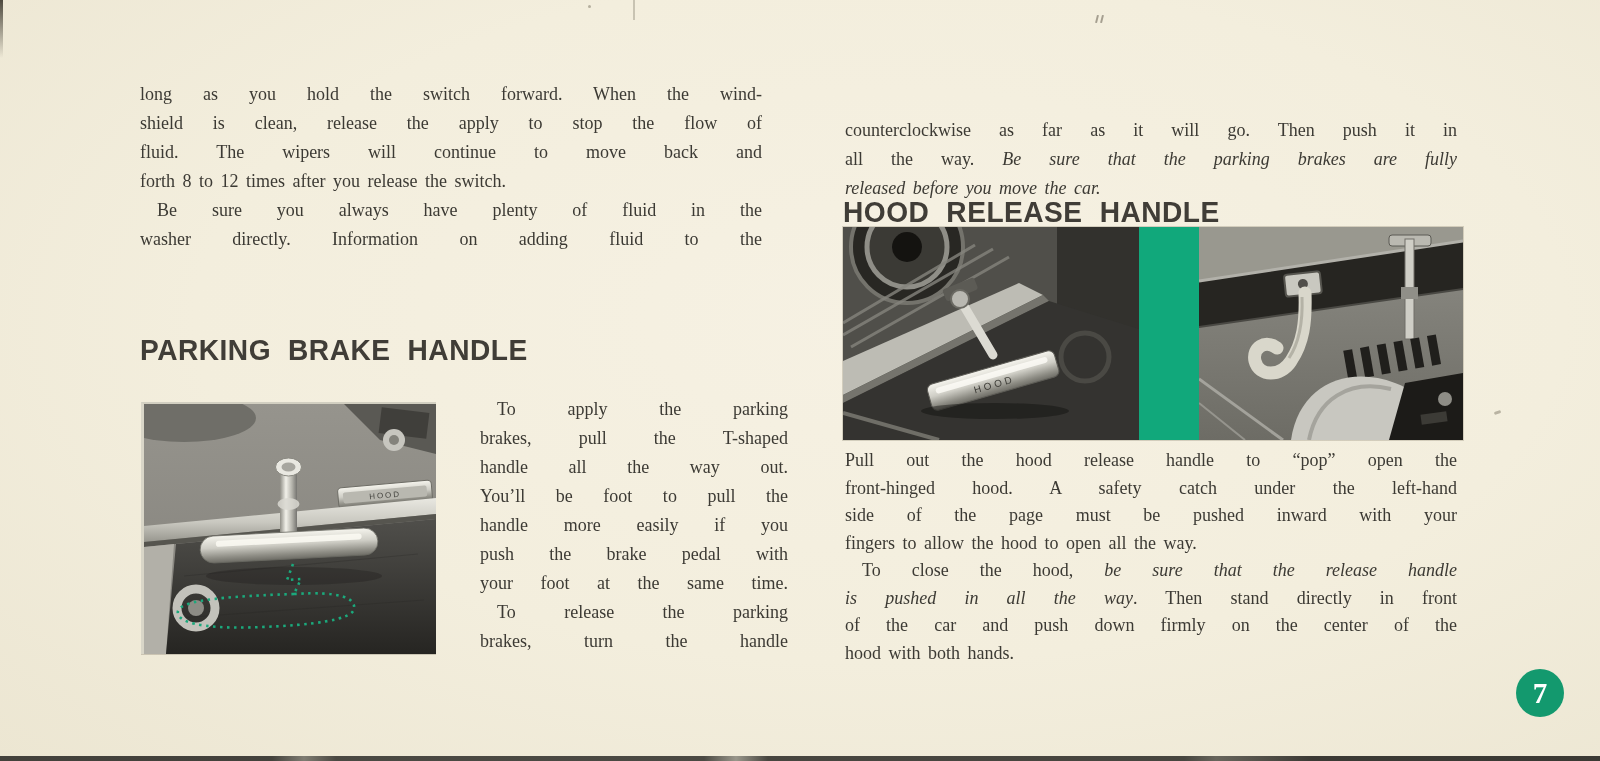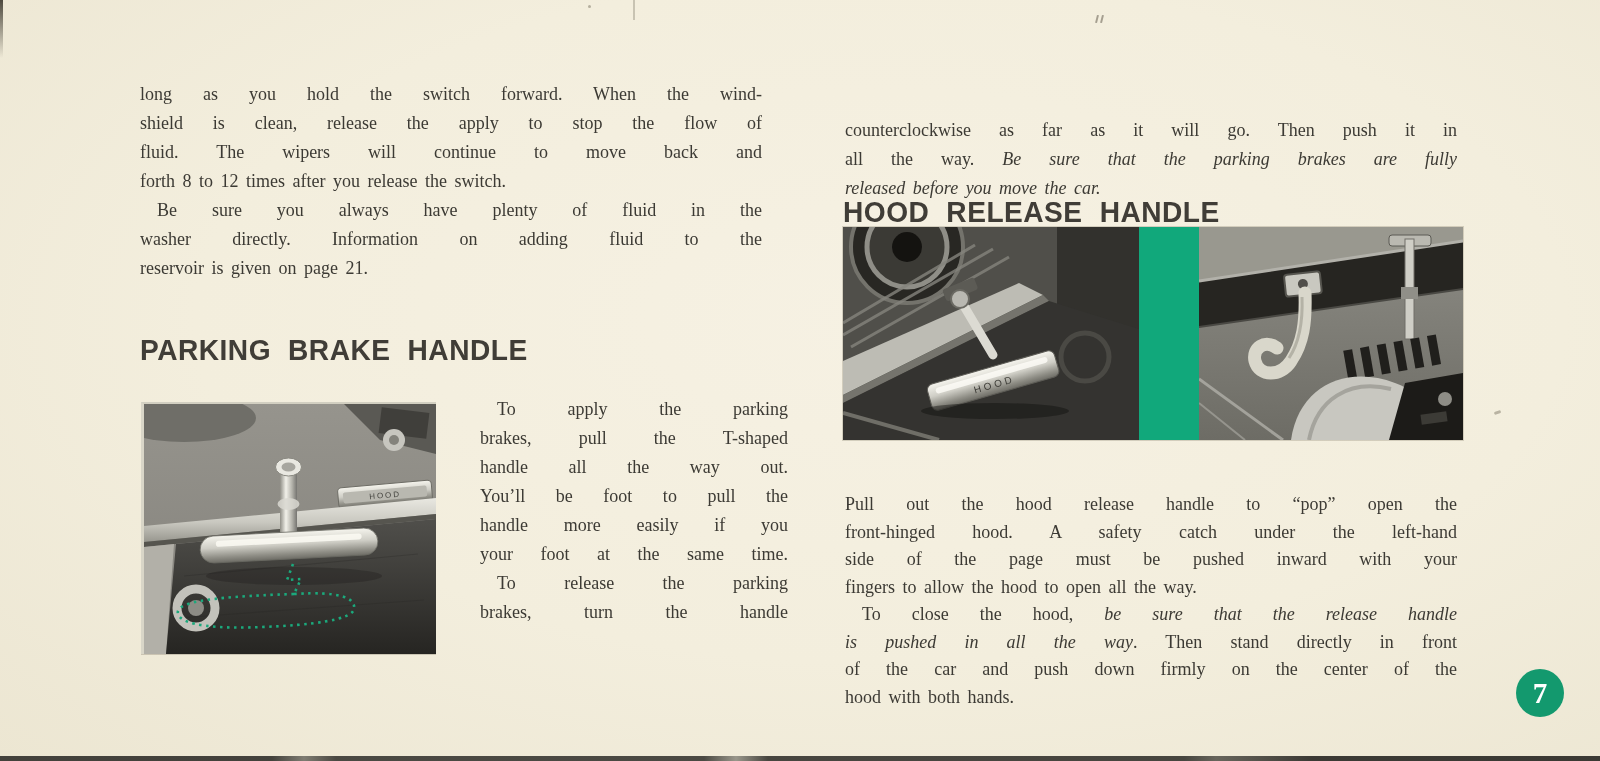--- a/index.html
+++ b/index.html
@@ -22,21 +22,21 @@
   }
   #left-intro{left:140px;top:80px;width:622px;}
   #left-heading{left:140px;top:334px;}
   #left-figure{left:141px;top:402px;width:292px;height:250px;border-left:3px solid #d9d6c8;border-top:2px solid #d2cfc1;box-shadow:0 1px 0 rgba(90,84,66,.25);}
   #side-text{left:480px;top:395px;width:308px;}
   #right-intro{left:845px;top:80px;width:612px;margin-top:36px;}
   #right-heading{left:843px;top:196px;}
   #right-photos{left:843px;top:227px;width:620px;height:213px;display:flex;box-shadow:0 0 0 1px rgba(110,102,82,.25);}
   #right-photos svg{display:block;}
   #green-divider{width:60px;height:213px;}
-  #right-body{left:845px;top:447px;width:612px;line-height:27.5px;margin-top:44px;}
+  #right-body{left:845px;top:447px;width:612px;line-height:27.5px;}
   #page-badge{
     left:1516px;top:669px;width:48px;height:48px;border-radius:50%;
     color:#fff;display:flex;align-items:center;justify-content:center;
     font-size:29px;font-weight:700;font-family:"Liberation Serif",serif;
   }
   #bottom-edge{left:0;bottom:0;width:1600px;height:5px;opacity:.88;
     background:linear-gradient(90deg,#2c2b27 0%,#2c2b27 17%,#6f6d64 19%,#34332e 21%,#34332e 44%,#8d8b80 46%,#302f2a 48%,#302f2a 74%,#55534b 76%,#23221e 82%,#23221e 100%);}
   #left-edge{left:0;top:0;width:3px;height:58px;background:linear-gradient(#4d493e,rgba(185,180,164,0));}
   #crease{left:633px;top:0;width:2px;height:20px;background:rgba(90,85,70,.28);}
   .tick{width:2px;height:8px;background:#a59f90;transform:rotate(14deg);display:inline-block;margin-right:3px;}
@@ -48,21 +48,20 @@
 </head>
 <body>
 
 <div class="abs col-text" id="left-intro">
     <div class="tline"><span>long as you hold the switch forward. When the wind-</span></div>
     <div class="tline"><span>shield is clean, release the apply to stop the flow of</span></div>
     <div class="tline"><span>fluid. The wipers will continue to move back and</span></div>
     <div class="tline last"><span>forth 8 to 12 times after you release the switch.</span></div>
     <div class="tline"><span class="ind"></span><span>Be sure you always have plenty of fluid in the</span></div>
     <div class="tline"><span>washer directly. Information on adding fluid to the</span></div>
-    <div class="tline last"><span>reservoir is given on page 21.</span></div>
   </div>
 
 <div class="abs heading" id="left-heading">PARKING BRAKE HANDLE</div>
 
 <div class="abs" id="left-figure">
   <svg width="292" height="250" viewBox="0 0 292 250">
     <defs>
       <linearGradient id="p_dash" x1="0" x2="0" y1="0" y2="1">
           <stop offset="0" stop-color="#96948d"></stop>
           <stop offset="1" stop-color="#82807a"></stop>
@@ -123,20 +122,21 @@
     </g>
   </svg>
 </div>
 
 <div class="abs col-text" id="side-text">
     <div class="tline"><span class="ind"></span><span>To apply the parking</span></div>
     <div class="tline"><span>brakes, pull the T-shaped</span></div>
     <div class="tline"><span>handle all the way out.</span></div>
     <div class="tline"><span>You’ll be foot to pull the</span></div>
     <div class="tline"><span>handle more easily if you</span></div>
+    <div class="tline"><span>push the brake pedal with</span></div>
     <div class="tline"><span>your foot at the same time.</span></div>
     <div class="tline"><span class="ind"></span><span>To release the parking</span></div>
     <div class="tline"><span>brakes, turn the handle</span></div>
   </div>
 
 <div class="abs col-text" id="right-intro">
     <div class="tline"><span>counterclockwise as far as it will go. Then push it in</span></div>
     <div class="tline"><span>all the way. </span><span class="it">Be sure that the parking brakes are fully</span></div>
     <div class="tline last"><span class="it">released before you move the car.</span></div>
   </div>

